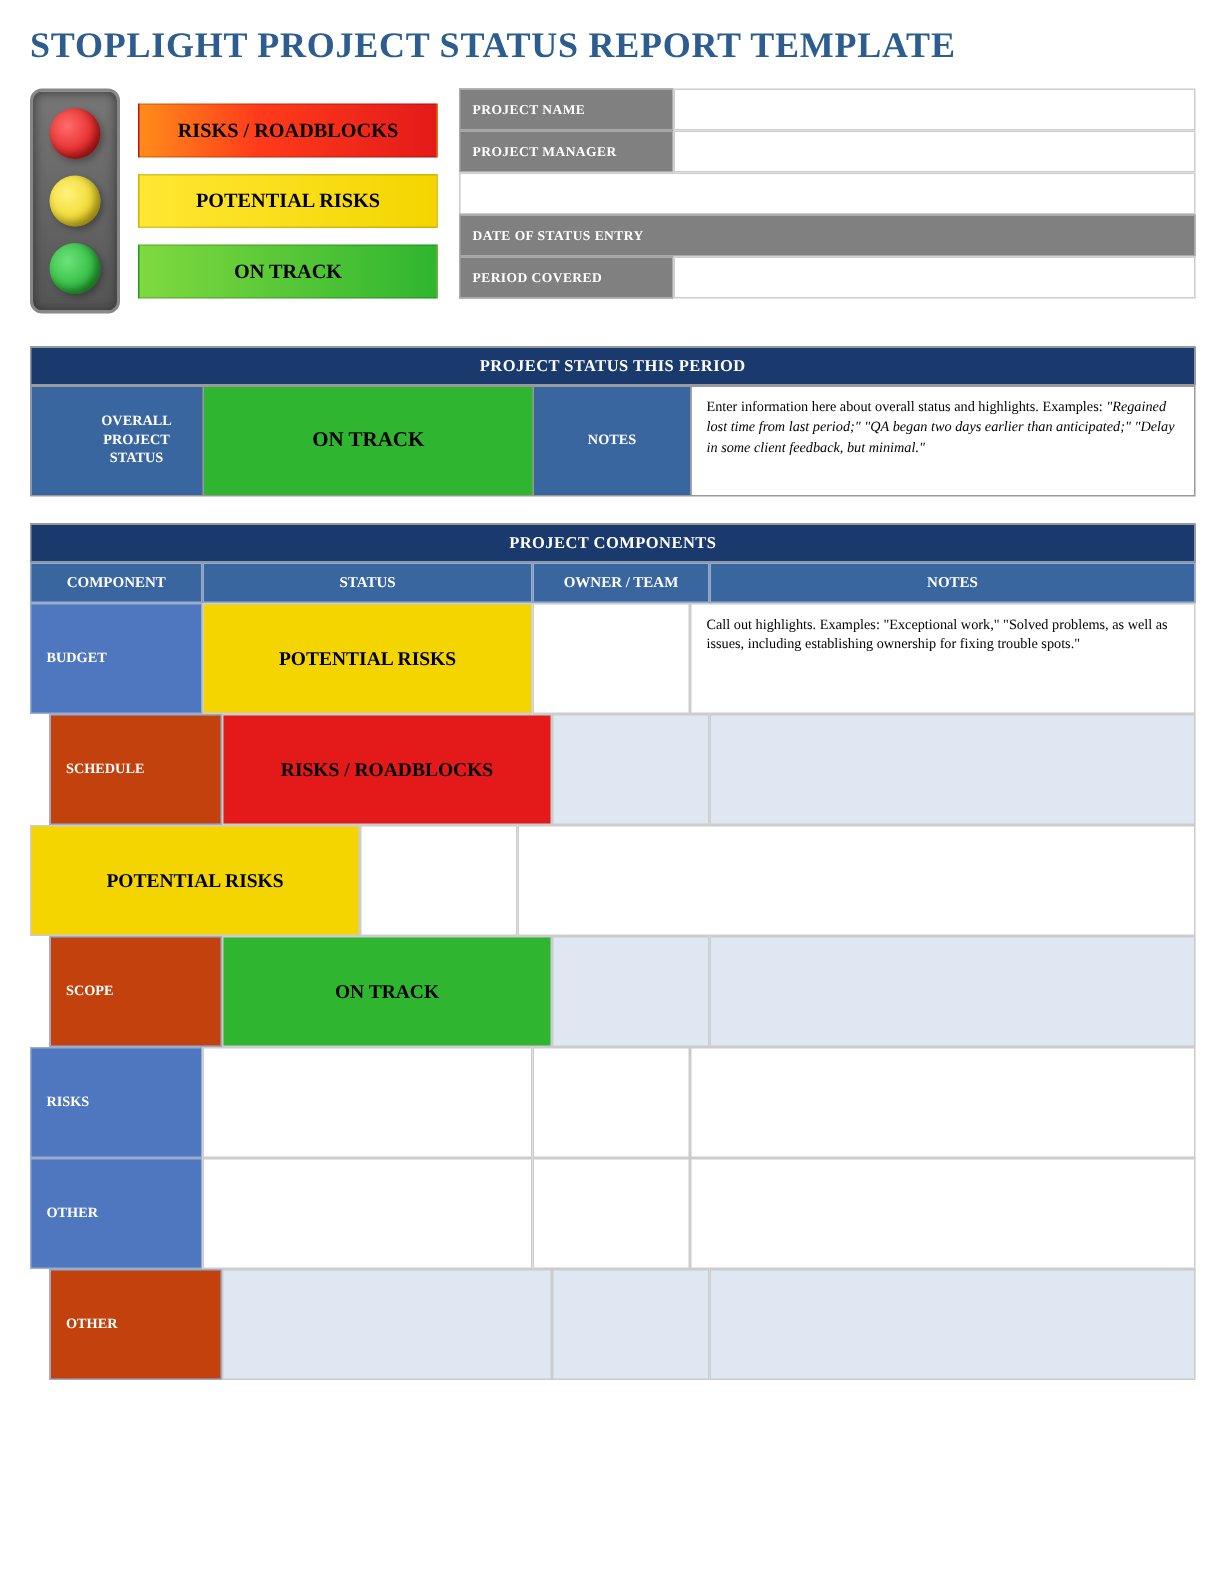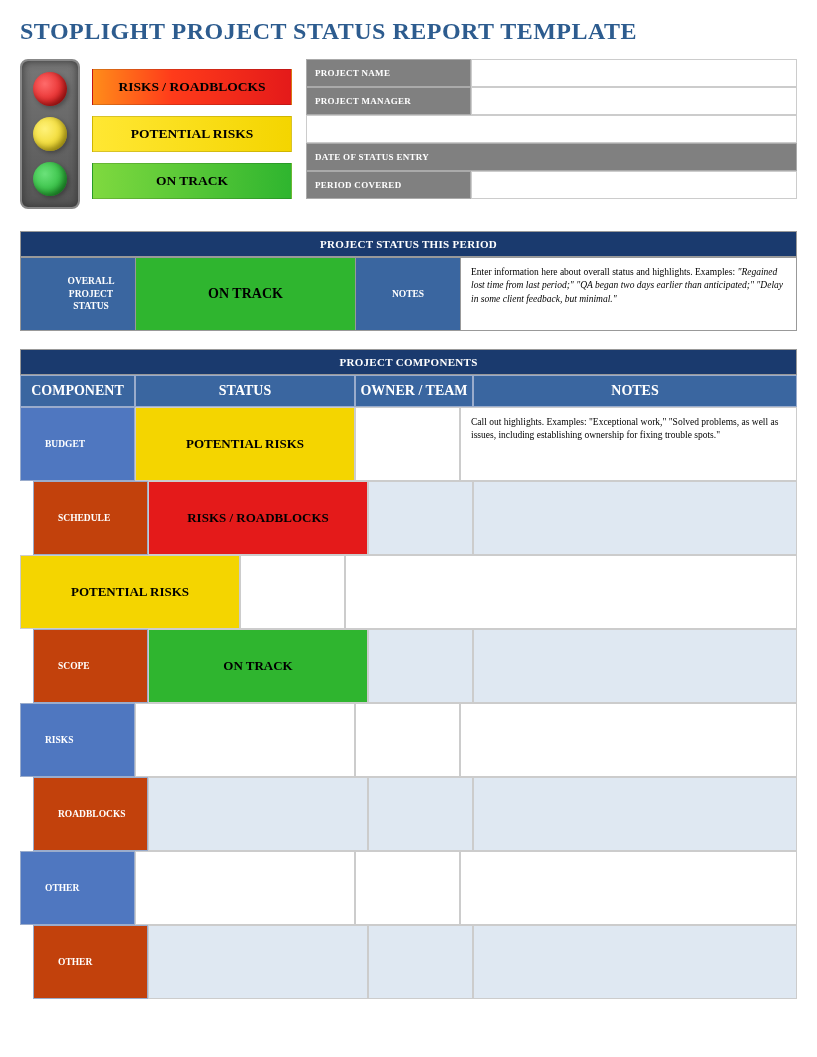--- a/index.html
+++ b/index.html
@@ -12,40 +12,40 @@
   .light.red { background: radial-gradient(circle at 35% 35%, #ff6b6b, #d40000); }
   .light.yellow { background: radial-gradient(circle at 35% 35%, #fff27a, #e6c800); }
   .light.green { background: radial-gradient(circle at 35% 35%, #6be27a, #0fa61e); }
   .legend { display: flex; flex-direction: column; gap: 11px; margin-left: 12px; }
   .legend-item { width: 200px; height: 36px; display: flex; align-items: center; justify-content: center; font-weight: bold; font-family: Georgia, serif; color: #000; font-size: 13.5px; border: 1px solid rgba(0,0,0,0.15); }
   .legend-red { background: linear-gradient(90deg,#ff8c1a 0%,#ff3b1a 40%,#e41a1a 100%); }
   .legend-yellow { background: linear-gradient(90deg,#ffe733 0%,#f4d500 100%); }
   .legend-green { background: linear-gradient(90deg,#7fd93f 0%,#2fb52f 100%); }
   .meta-table { flex: 1; }
   .meta-row { display: flex; height: 28px; }
-  .meta-label { width: 165px; background: #808080; color: #fff; font-size: 9px; font-weight: bold; display: flex; align-items: center; padding-left: 8px; border: 1px solid #aaa; letter-spacing: 0.3px; }
+  .meta-label { width: 143px; background: #808080; color: #fff; font-size: 9px; font-weight: bold; display: flex; align-items: center; padding-left: 8px; border: 1px solid #aaa; letter-spacing: 0.3px; }
   .meta-value { flex: 1; border: 1px solid #ccc; background: #fff; }
   .meta-label.wide { width: 100%; }
   .section-header { background: #1a3a6e; color: #fff; text-align: center; font-size: 11px; font-weight: bold; padding: 6px 12px; border: 1px solid #999; letter-spacing: 0.3px; }
   .status-row { display: flex; height: 74px; border: 1px solid #999; }
   .status-cell-label { width: 115px; background: #3a66a0; color: #fff; font-size: 9.5px; font-weight: bold; display: flex; flex-direction: column; align-items: center; justify-content: center; text-align: center; border-right: 1px solid #999; line-height: 1.3; padding-left: 26px; }
   .status-cell-status { width: 220px; display: flex; align-items: center; justify-content: center; font-weight: bold; font-size: 14px; border-right: 1px solid #999; }
   .status-cell-notes-label { width: 105px; background: #3a66a0; color: #fff; font-size: 9.5px; font-weight: bold; display: flex; align-items: center; justify-content: center; border-right: 1px solid #999; }
   .status-cell-notes { flex: 1; font-size: 9.5px; padding: 8px 10px; line-height: 1.4; font-family: Georgia, serif; }
   .status-cell-notes em { font-style: italic; }
   .gap { height: 18px; }
   .components { width: 100%; }
-  .comp-header-row { display: flex; background: #3a66a0; color: #fff; font-size: 14px; font-weight: bold; }
+  .comp-header-row { display: flex; background: #3a66a0; color: #fff; font-size: 10px; font-weight: bold; }
   .comp-header-row > div { padding: 7px 4px; text-align: center; border: 1px solid #9aaccc; }
   .col-comp { width: 115px; }
   .col-status { width: 220px; }
   .col-owner { width: 118px; }
   .col-notes { flex: 1; }
   .comp-row { display: flex; height: 74px; }
-  .comp-cell-label { width: 115px; color: #fff; font-size: 9.5px; font-weight: bold; display: flex; align-items: center; padding-left: 24px; border: 1px solid #9aaccc; }
+  .comp-cell-label { width: 115px; color: #fff; font-size: 9.5px; font-weight: bold; display: flex; align-items: center; padding-left: 10px; border: 1px solid #9aaccc; }
   .label-light { background: #4f77c0; }
   .label-dark { background: #c2410c; margin-left: 13px; }
   .comp-cell-status { width: 220px; display: flex; align-items: center; justify-content: center; font-weight: bold; font-size: 13px; border: 1px solid #ccc; }
   .comp-cell-owner { width: 105px; border: 1px solid #ccc; }
   .comp-cell-notes { flex: 1; border: 1px solid #ccc; font-size: 9.5px; padding: 8px 10px; line-height: 1.4; }
   .bg-white { background: #fff; }
   .bg-light { background: #dfe8f2; }
   .status-green { background: #2fb52f; color: #000; }
   .status-yellow { background: #f4d500; color: #000; }
   .status-red { background: #e41a1a; color: #000; }
@@ -139,26 +139,20 @@
         <div class="comp-cell-owner bg-light"></div>
         <div class="comp-cell-notes bg-light"></div>
       </div>
       <div class="comp-row">
         <div class="comp-cell-label label-light">RISKS</div>
         <div class="comp-cell-status bg-white"></div>
         <div class="comp-cell-owner bg-white"></div>
         <div class="comp-cell-notes bg-white"></div>
       </div>
       <div class="comp-row">
-        <div class="comp-cell-label label-dark">ROADBLOCKS</div>
-        <div class="comp-cell-status bg-light"></div>
-        <div class="comp-cell-owner bg-light"></div>
-        <div class="comp-cell-notes bg-light"></div>
-      </div>
-      <div class="comp-row">
         <div class="comp-cell-label label-light">OTHER</div>
         <div class="comp-cell-status bg-white"></div>
         <div class="comp-cell-owner bg-white"></div>
         <div class="comp-cell-notes bg-white"></div>
       </div>
       <div class="comp-row">
         <div class="comp-cell-label label-dark">OTHER</div>
         <div class="comp-cell-status bg-light"></div>
         <div class="comp-cell-owner bg-light"></div>
         <div class="comp-cell-notes bg-light"></div>

